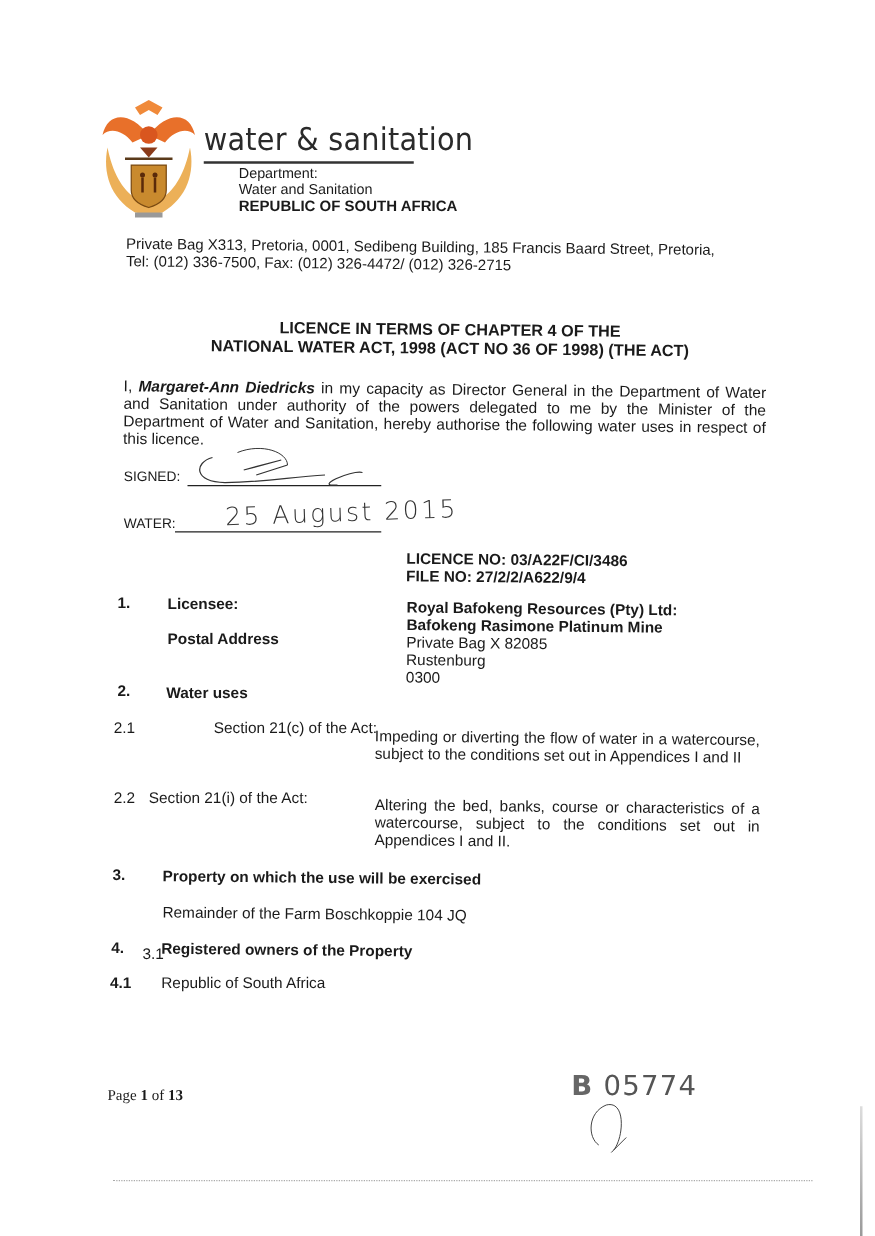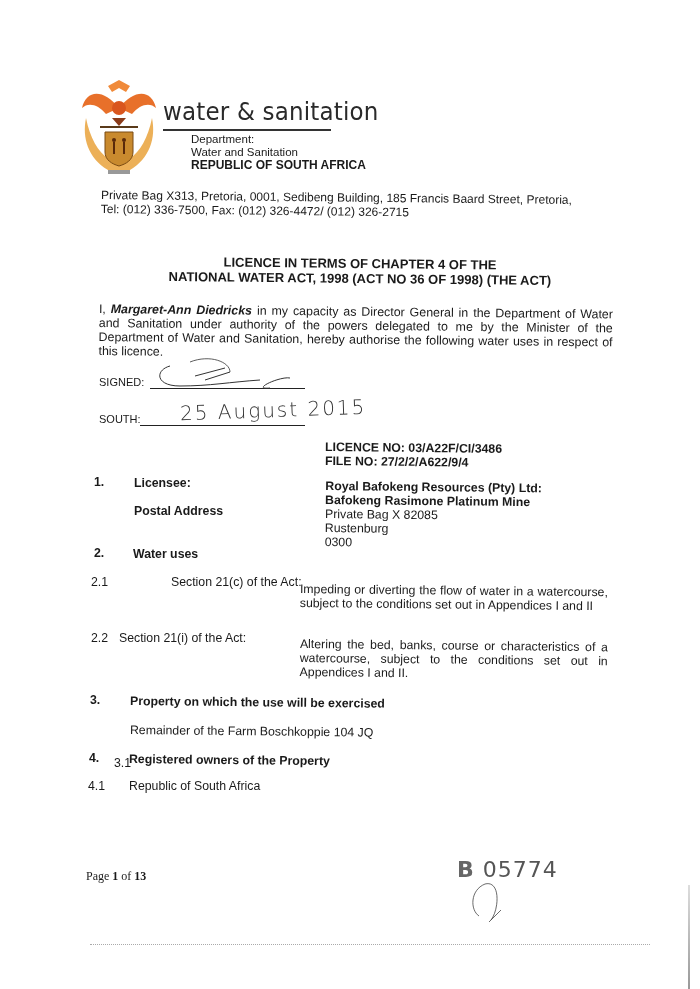--- a/index.html
+++ b/index.html
@@ -66,21 +66,21 @@
 </div>
 
 <div class="abs para"><span>I, </span><b>Margaret-Ann Diedricks</b><span> in my capacity as Director General in the Department of Water and Sanitation under authority of the powers delegated to me by the Minister of the Department of Water and Sanitation, hereby authorise the following water uses in respect of this licence.</span></div>
 
 <div class="abs lbl" style="left:99px;top:376px;">SIGNED:</div>
 <div class="abs line" style="left:150px;top:388px;width:155px;"></div>
 <svg class="abs" style="left:150px;top:358px;" width="160" height="40">
   <path d="M20 8 C5 12 5 28 30 28 C60 28 80 24 110 22 M45 18 L75 10 M55 22 L80 14 M120 30 C100 32 130 18 140 20" stroke="#333" stroke-width="1" fill="none"></path>
   <path d="M40 4 C60 -4 80 4 80 14" stroke="#333" stroke-width="0.8" fill="none"></path>
 </svg>
-<div class="abs lbl" style="left:99px;top:413px;">SOUTH:</div>
+<div class="abs lbl" style="left:99px;top:413px;">WATER:</div>
 <div class="abs line" style="left:140px;top:425px;width:165px;"></div>
 <div class="abs" style="left:180px;top:398px;font-family:'DejaVu Sans',sans-serif;font-size:20px;color:#333;font-weight:200;letter-spacing:2px;transform:rotate(-2deg);">25 August 2015</div>
 
 <div class="abs bold t12" style="left:325px;top:440px;transform:rotate(0.6deg);transform-origin:left;">
   <div>LICENCE NO: 03/A22F/CI/3486</div>
   <div>FILE NO: 27/2/2/A622/9/4</div>
 </div>
 
 <div class="abs bold t12" style="left:94px;top:475px;">1.</div>
 <div class="abs bold t12" style="left:134px;top:476px;">Licensee:</div>
@@ -104,21 +104,21 @@
 <div class="abs t12" style="left:119px;top:631px;">Section 21(i) of the Act:</div>
 <div class="abs t12 just" style="left:300px;top:637px;width:308px;transform:rotate(0.6deg);transform-origin:left top;">Altering the bed, banks, course or characteristics of a watercourse, subject to the conditions set out in Appendices I and II.</div>
 
 <div class="abs bold t12" style="left:90px;top:693px;">3.</div>
 <div class="abs bold t12" style="left:130px;top:694px;transform:rotate(0.6deg);transform-origin:left;">Property on which the use will be exercised</div>
 <div class="abs t12" style="left:89px;top:756px;margin-left:25px;">3.1</div>
 <div class="abs t12" style="left:130px;top:723px;transform:rotate(0.6deg);transform-origin:left;">Remainder of the Farm Boschkoppie 104 JQ</div>
 
 <div class="abs bold t12" style="left:89px;top:751px;">4.</div>
 <div class="abs bold t12" style="left:129px;top:752px;transform:rotate(0.6deg);transform-origin:left;">Registered owners of the Property</div>
-<div class="abs t12" style="left:88px;top:779px;">4.1</div>
+<div class="abs t12" style="left:88px;top:779px;font-weight:bold;">4.1</div>
 <div class="abs t12" style="left:129px;top:779px;">Republic of South Africa</div>
 
 <div class="abs footer-page"><span>Page </span><b>1</b><span> of </span><b>13</b></div>
 
 <div class="abs stamp"><span class="B">B</span> <span>05774</span></div>
 <svg class="abs" style="left:465px;top:880px;" width="50" height="50">
   <path d="M20 4 C5 10 5 30 14 36 M20 4 C36 0 34 30 26 40 M24 42 L36 30" stroke="#444" stroke-width="0.8" fill="none"></path>
 </svg>
 
 <div class="abs dotline"></div>

